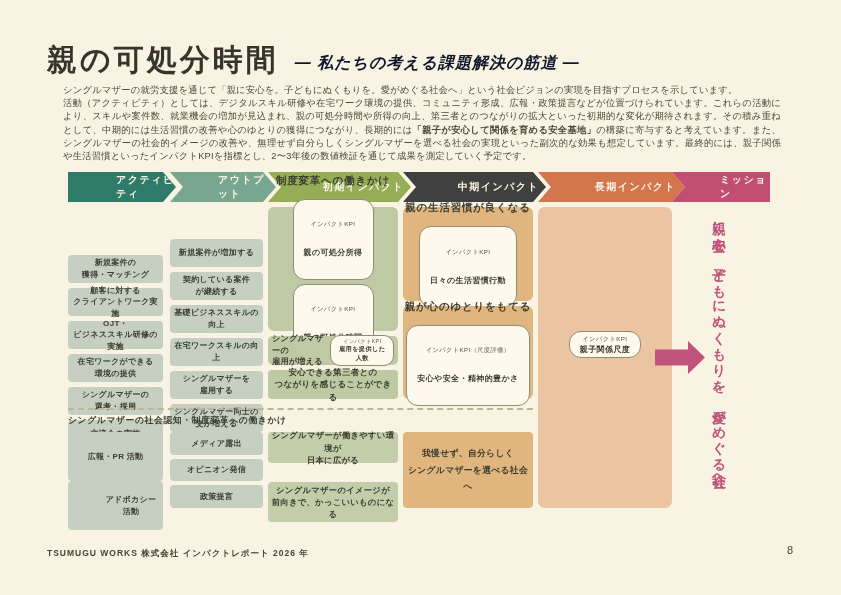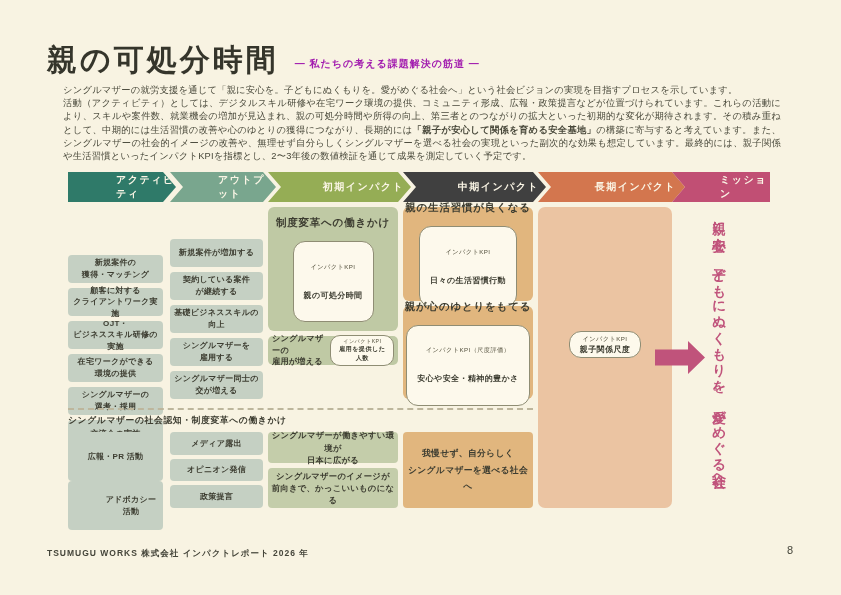--- a/index.html
+++ b/index.html
@@ -5,21 +5,21 @@
   * { margin:0; padding:0; box-sizing:border-box; }
   html,body { background:#e8e4d8; }
   .stage {
     position:relative; width:841px; height:595px;
     background:#f8f3e2; overflow:hidden;
     font-family:"Liberation Sans", sans-serif;
     color:#3d3d31;
   }
   .title-row { position:absolute; left:47px; top:40px; display:flex; align-items:center; gap:16px; }
   .title { font-size:30px; font-weight:bold; letter-spacing:3px; color:#35352b; }
-  .subtitle { font-size:10px; font-weight:bold; letter-spacing:1px; color:#a21caf; padding-top:6px; }
+  .subtitle { font-size:16px; font-weight:bold; letter-spacing:1px; color:#0f172a; padding-top:6px;font-style:italic; }
 
   .intro { position:absolute; left:63px; top:84px; width:718px; font-size:9.3px; line-height:13.2px; color:#48483a; letter-spacing:0.2px; text-align:justify; }
   .intro .b { font-weight:bold; }
 
   .chev { position:absolute; top:172px; height:30px; display:flex; align-items:center; justify-content:center;
           color:#fbf6e6; font-weight:bold; font-size:10px; letter-spacing:1.5px;padding-left:48px; }
   .chev-first  { clip-path:polygon(0 0, calc(100% - 13px) 0, 100% 50%, calc(100% - 13px) 100%, 0 100%); }
   .chev-mid    { clip-path:polygon(0 0, calc(100% - 13px) 0, 100% 50%, calc(100% - 13px) 100%, 0 100%, 13px 50%); }
   .chev-last   { clip-path:polygon(0 0, 100% 0, 100% 100%, 0 100%, 13px 50%); }
 
@@ -101,42 +101,49 @@
     <div class="sbox" style="background: rgb(197, 208, 195);">シングルマザーの
 選考・採用</div>
     <div class="sbox" style="background: rgb(197, 208, 195);">交流会の実施</div>
   </div>
 
   <div class="col" style="left:170px;top:207px;width:93px;">
     <div class="sbox" style="background: rgb(197, 208, 195); margin-top: 32px;">新規案件が増加する</div>
     <div class="sbox" style="background: rgb(197, 208, 195);">契約している案件
 が継続する</div>
     <div class="sbox" style="background: rgb(197, 208, 195);">基礎ビジネススキルの向上</div>
+    <div class="sbox" style="background: rgb(197, 208, 195);">在宅ワークスキルの向上</div>
     <div class="sbox" style="background: rgb(197, 208, 195);">シングルマザーを
 雇用する</div>
     <div class="sbox" style="background: rgb(197, 208, 195);">シングルマザー同士の
 交が増える</div>
   </div>
 
   <div class="col" style="left:268px;top:207px;width:130px;">
     <div class="bigbox" style="height: 124px; background: rgb(191, 201, 164);">
       <div class="head">制度変革への働きかけ</div>
+      <div class="pill">
+        <div class="pk">インパクトKPI</div>
+        <div class="pv">親の可処分所得</div>
+      </div>
       <div class="pill">
         <div class="pk">インパクトKPI</div>
         <div class="pv">親の可処分時間</div>
       </div>
     </div>
     <div class="rowbox" style="height: 29px; background: rgb(191, 201, 164);">
       <div class="txt">シングルマザーの
 雇用が増える</div>
       <div class="pill tiny">
         <div class="pk">インパクトKPI</div>
         <div class="pv">雇用を提供した人数</div>
       </div>
     </div>
+    <div class="sbox" style="height: 29px; font-size: 8.5px; background: rgb(191, 201, 164);">安心できる第三者との
+つながりを感じることができる</div>
   </div>
 
   <div class="col" style="left:403px;top:207px;width:130px;">
     <div class="bigbox" style="height: 94px; background: rgb(225, 182, 126);">
       <div class="head">親の生活習慣が良くなる</div>
       <div class="pill">
         <div class="pk">インパクトKPI</div>
         <div class="pv">日々の生活習慣行動</div>
       </div>
     </div>
@@ -166,21 +173,21 @@
     <div class="sbox" style="flex: 1 1 0%; height: auto; background: rgb(197, 208, 195);">広報・PR 活動</div>
     <div class="sbox" style="flex: 1 1 0%; height: auto; background: rgb(197, 208, 195); padding-left: 34px;">アドボカシー活動</div>
   </div>
 
   <div class="col" style="left:170px;top:432px;width:93px;height:76px;gap:4px;">
     <div class="sbox" style="flex: 1 1 0%; height: auto; background: rgb(197, 208, 195);">メディア露出</div>
     <div class="sbox" style="flex: 1 1 0%; height: auto; background: rgb(197, 208, 195);">オピニオン発信</div>
     <div class="sbox" style="flex: 1 1 0%; height: auto; background: rgb(197, 208, 195);">政策提言</div>
   </div>
 
-  <div class="col" style="left:268px;top:432px;width:130px;height:76px;gap:5px;">
+  <div class="col" style="left:268px;top:432px;width:130px;height:76px;gap:19px;">
     <div class="sbox" style="height: 31px; font-size: 8.3px; background: rgb(196, 205, 170);">シングルマザーが働きやすい環境が
 日本に広がる</div>
     <div class="sbox" style="flex: 1 1 0%; height: auto; font-size: 8.3px; background: rgb(196, 205, 170);">シングルマザーのイメージが
 前向きで、かっこいいものになる</div>
   </div>
 
   <div class="sbox" style="position: absolute; left: 403px; top: 432px; width: 130px; height: 76px; font-size: 8.8px; line-height: 1.9; background: rgb(225, 182, 126);">我慢せず、自分らしく
 シングルマザーを選べる社会へ</div>
 
   <div class="footer">TSUMUGU WORKS 株式会社 インパクトレポート 2026 年</div>

